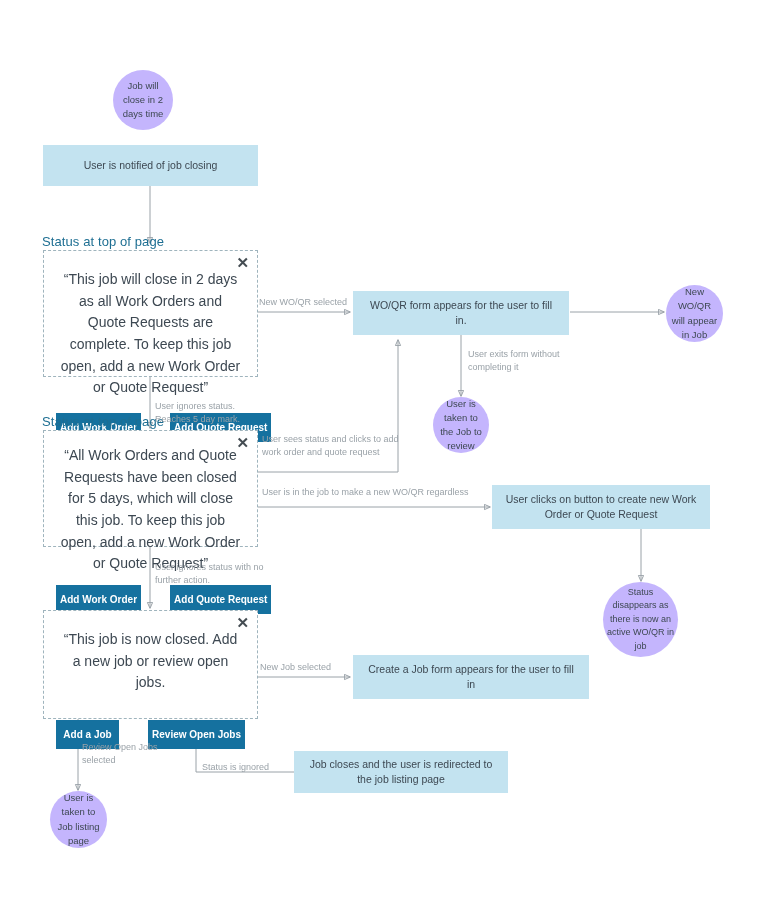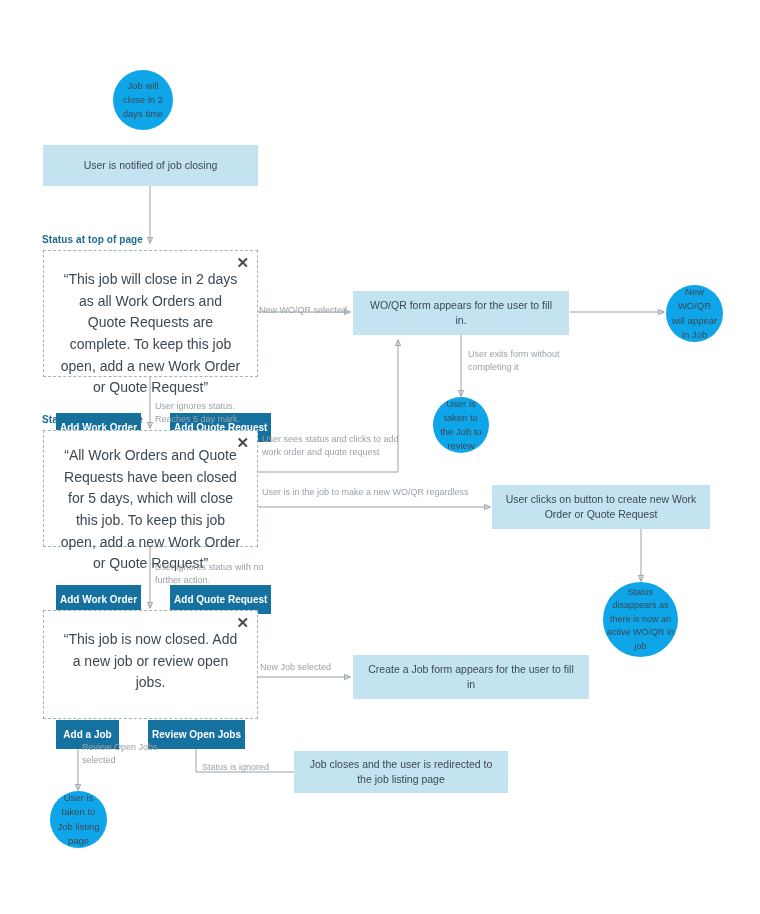--- a/index.html
+++ b/index.html
@@ -28,40 +28,40 @@
     color: #3d4852;
     font-size: 10.5px;
     line-height: 1.45;
     text-align: center;
     display: flex;
     align-items: center;
     justify-content: center;
     padding: 4px 10px;
   }
   .circle {
-    background: #0ea5e9;
+    background: #c4b5fd;
     color: #3d4852;
     border-radius: 50%;
     font-size: 9.5px;
     line-height: 1.5;
     text-align: center;
     display: flex;
     align-items: center;
     justify-content: center;
     padding: 4px;
   }
   .status-card {
     background: #ffffff;
     border: 1px dashed #9fb4bd;
     display: block;
   }
   .status-label {
     position: absolute;
-    font-size: 10px;
-    font-weight: bold;
+    font-size: 13px;
+    font-weight: normal;
     color: #1d6e92;
     letter-spacing: .1px;
     white-space: nowrap;
   }
   .status-msg {
     color: #3d4852;
     font-size: 14px;
     line-height: 1.55;
     text-align: center;
     padding: 18px 16px 0 16px;
@@ -196,21 +196,21 @@
   <div class="node circle" style="left:433px; top:397px; width:56px; height:56px;">User is taken to the Job to review</div>
 
   <div class="node circle" style="left:603px; top:582px; width:75px; height:75px; font-size:9px;">Status disappears as there is now an active WO/QR in job</div>
 
   <div class="node lightbox" style="left:353px; top:655px; width:236px; height:44px;">Create a Job form appears for the user to fill in</div>
 
   <div class="node lightbox" style="left:294px; top:751px; width:214px; height:42px;">Job closes and the user is redirected to the job listing page</div>
 
   <div class="node circle" style="left:50px; top:791px; width:57px; height:57px;">User is taken to Job listing page</div>
 
-  <div class="edge-label" style="left:259px; top:296px;margin-top:8px;">New WO/QR selected</div>
+  <div class="edge-label" style="left:259px; top:296px;">New WO/QR selected</div>
 
   <div class="edge-label" style="left:468px; top:348px; width:110px;">User exits form without completing it</div>
 
   <div class="edge-label" style="left:155px; top:400px; width:110px;">User ignores status. Reaches 5 day mark.</div>
 
   <div class="edge-label" style="left:262px; top:433px; width:140px;">User sees status and clicks to add work order and quote request</div>
 
   <div class="edge-label" style="left:262px; top:486px; width:230px;">User is in the job to make a new WO/QR regardless</div>
 
   <div class="edge-label" style="left:155px; top:561px; width:110px;">User ignores status with no further action.</div>

